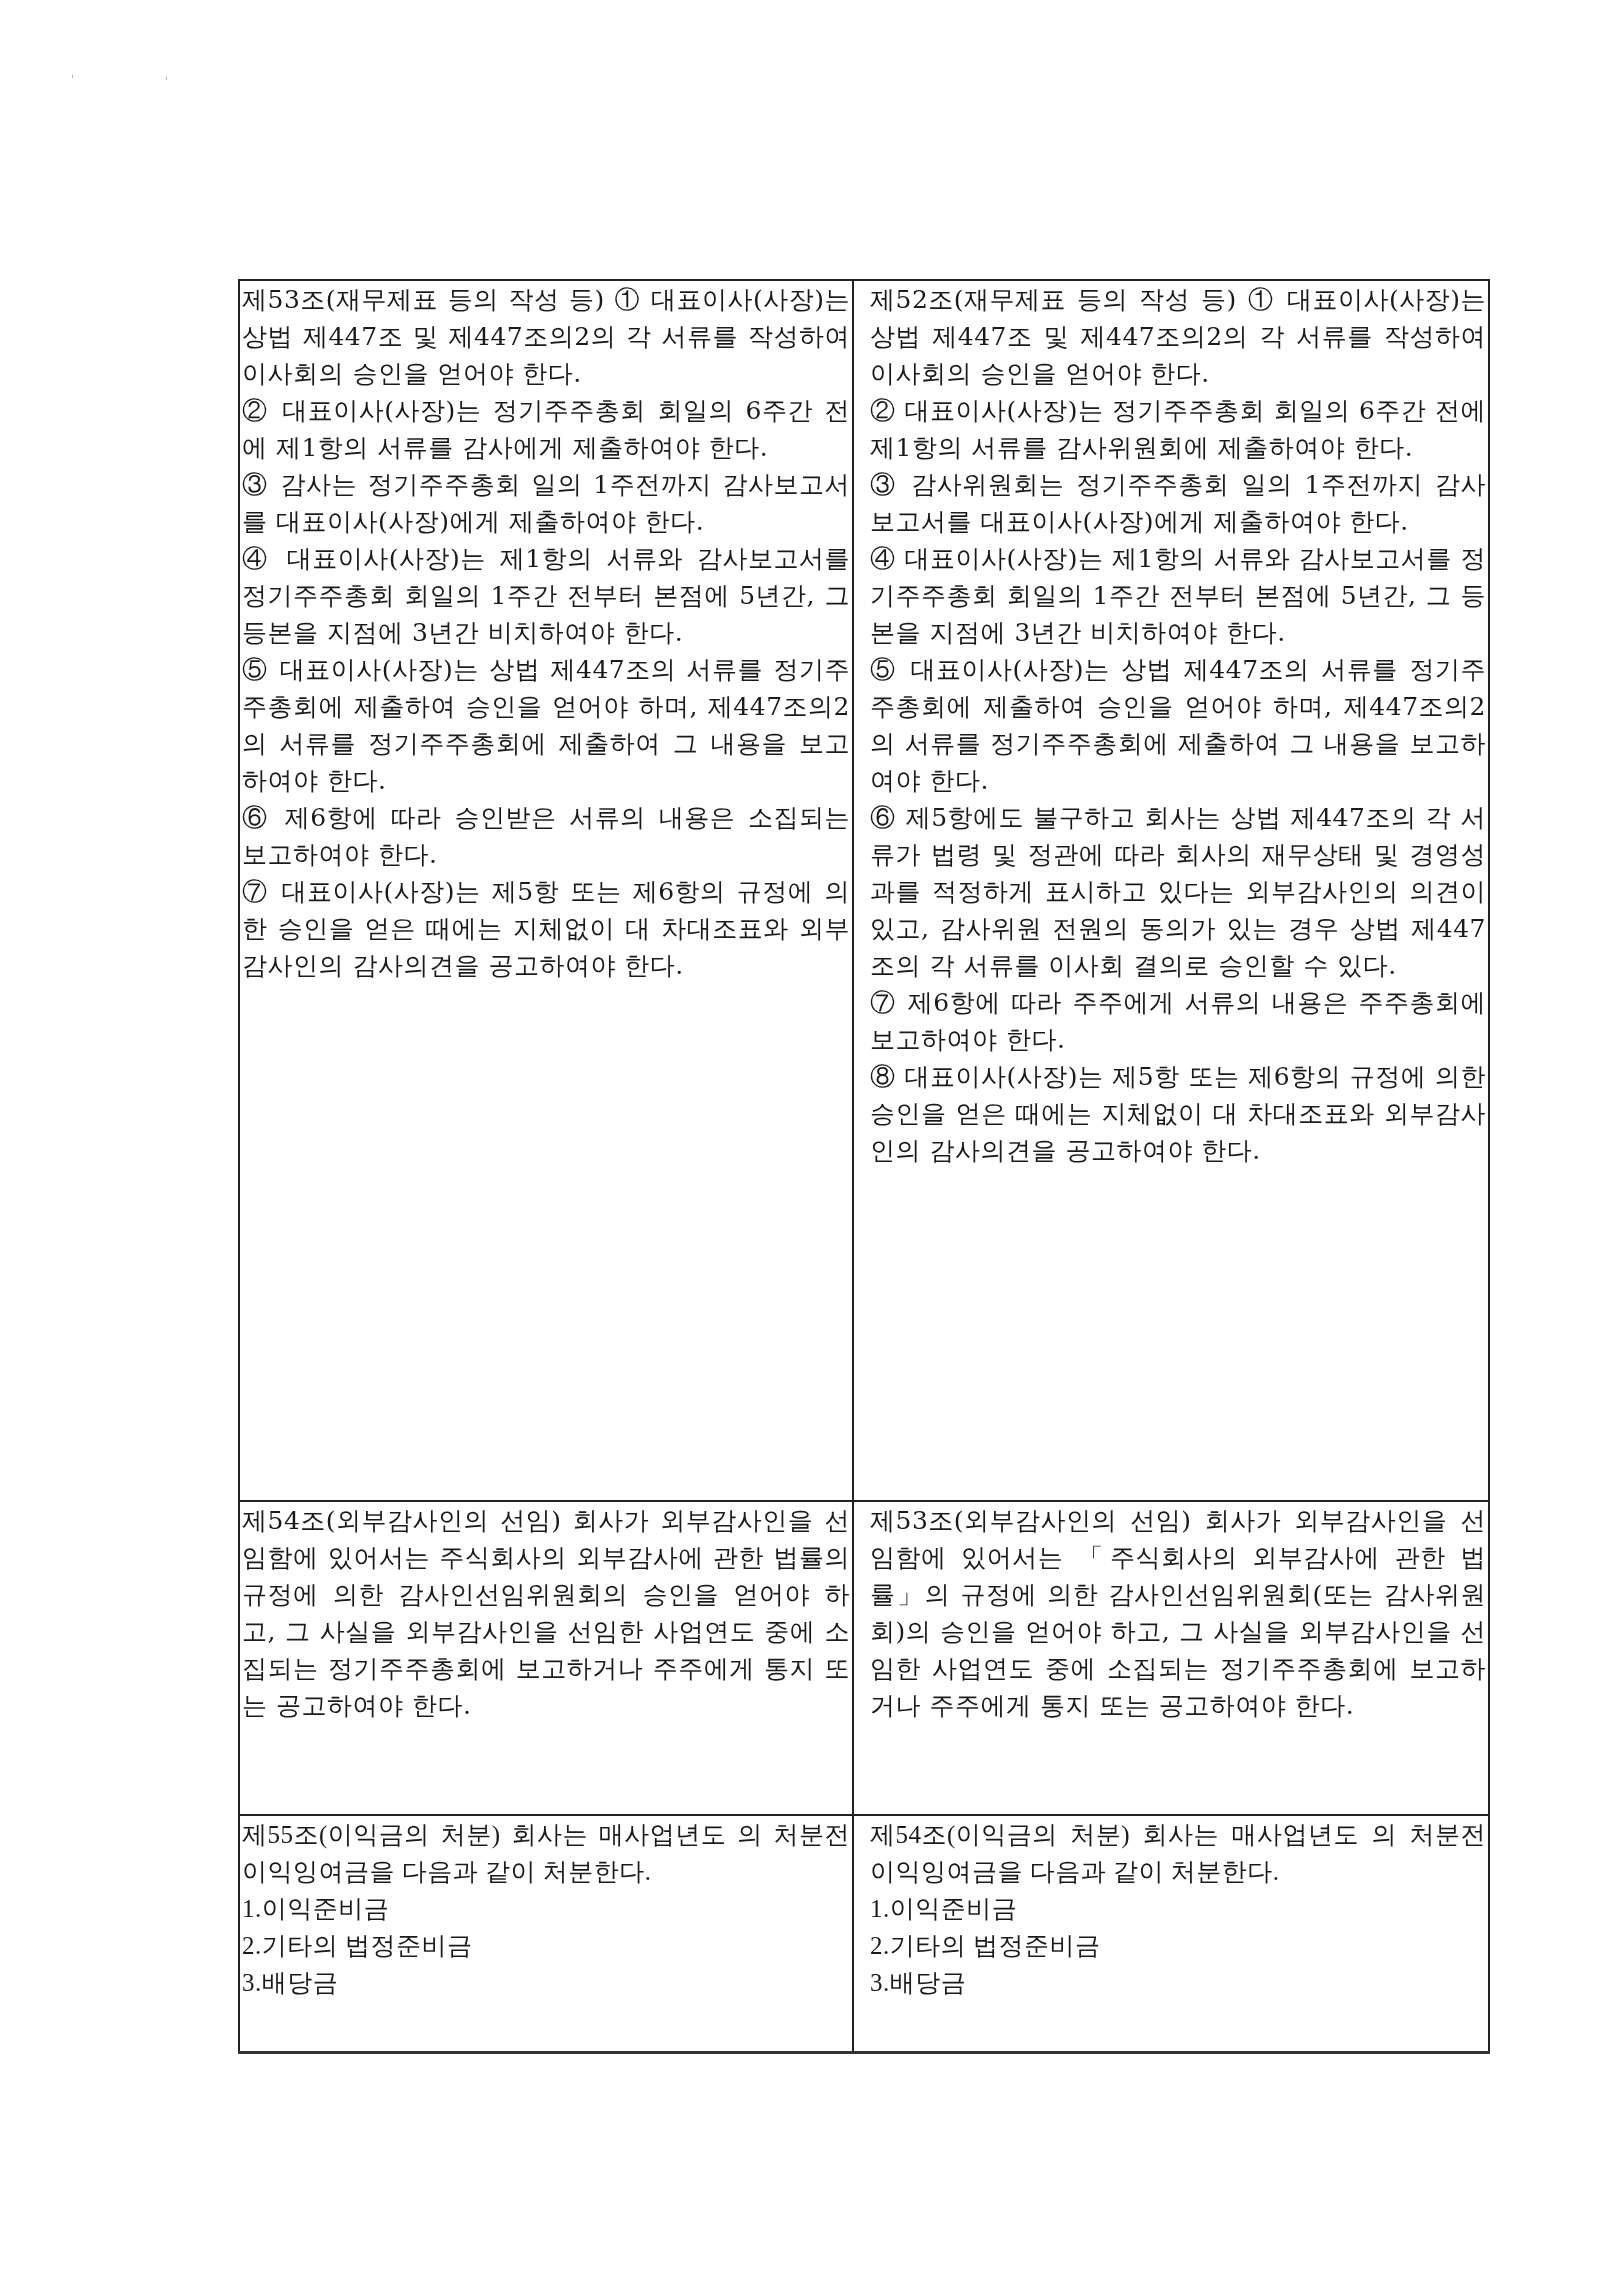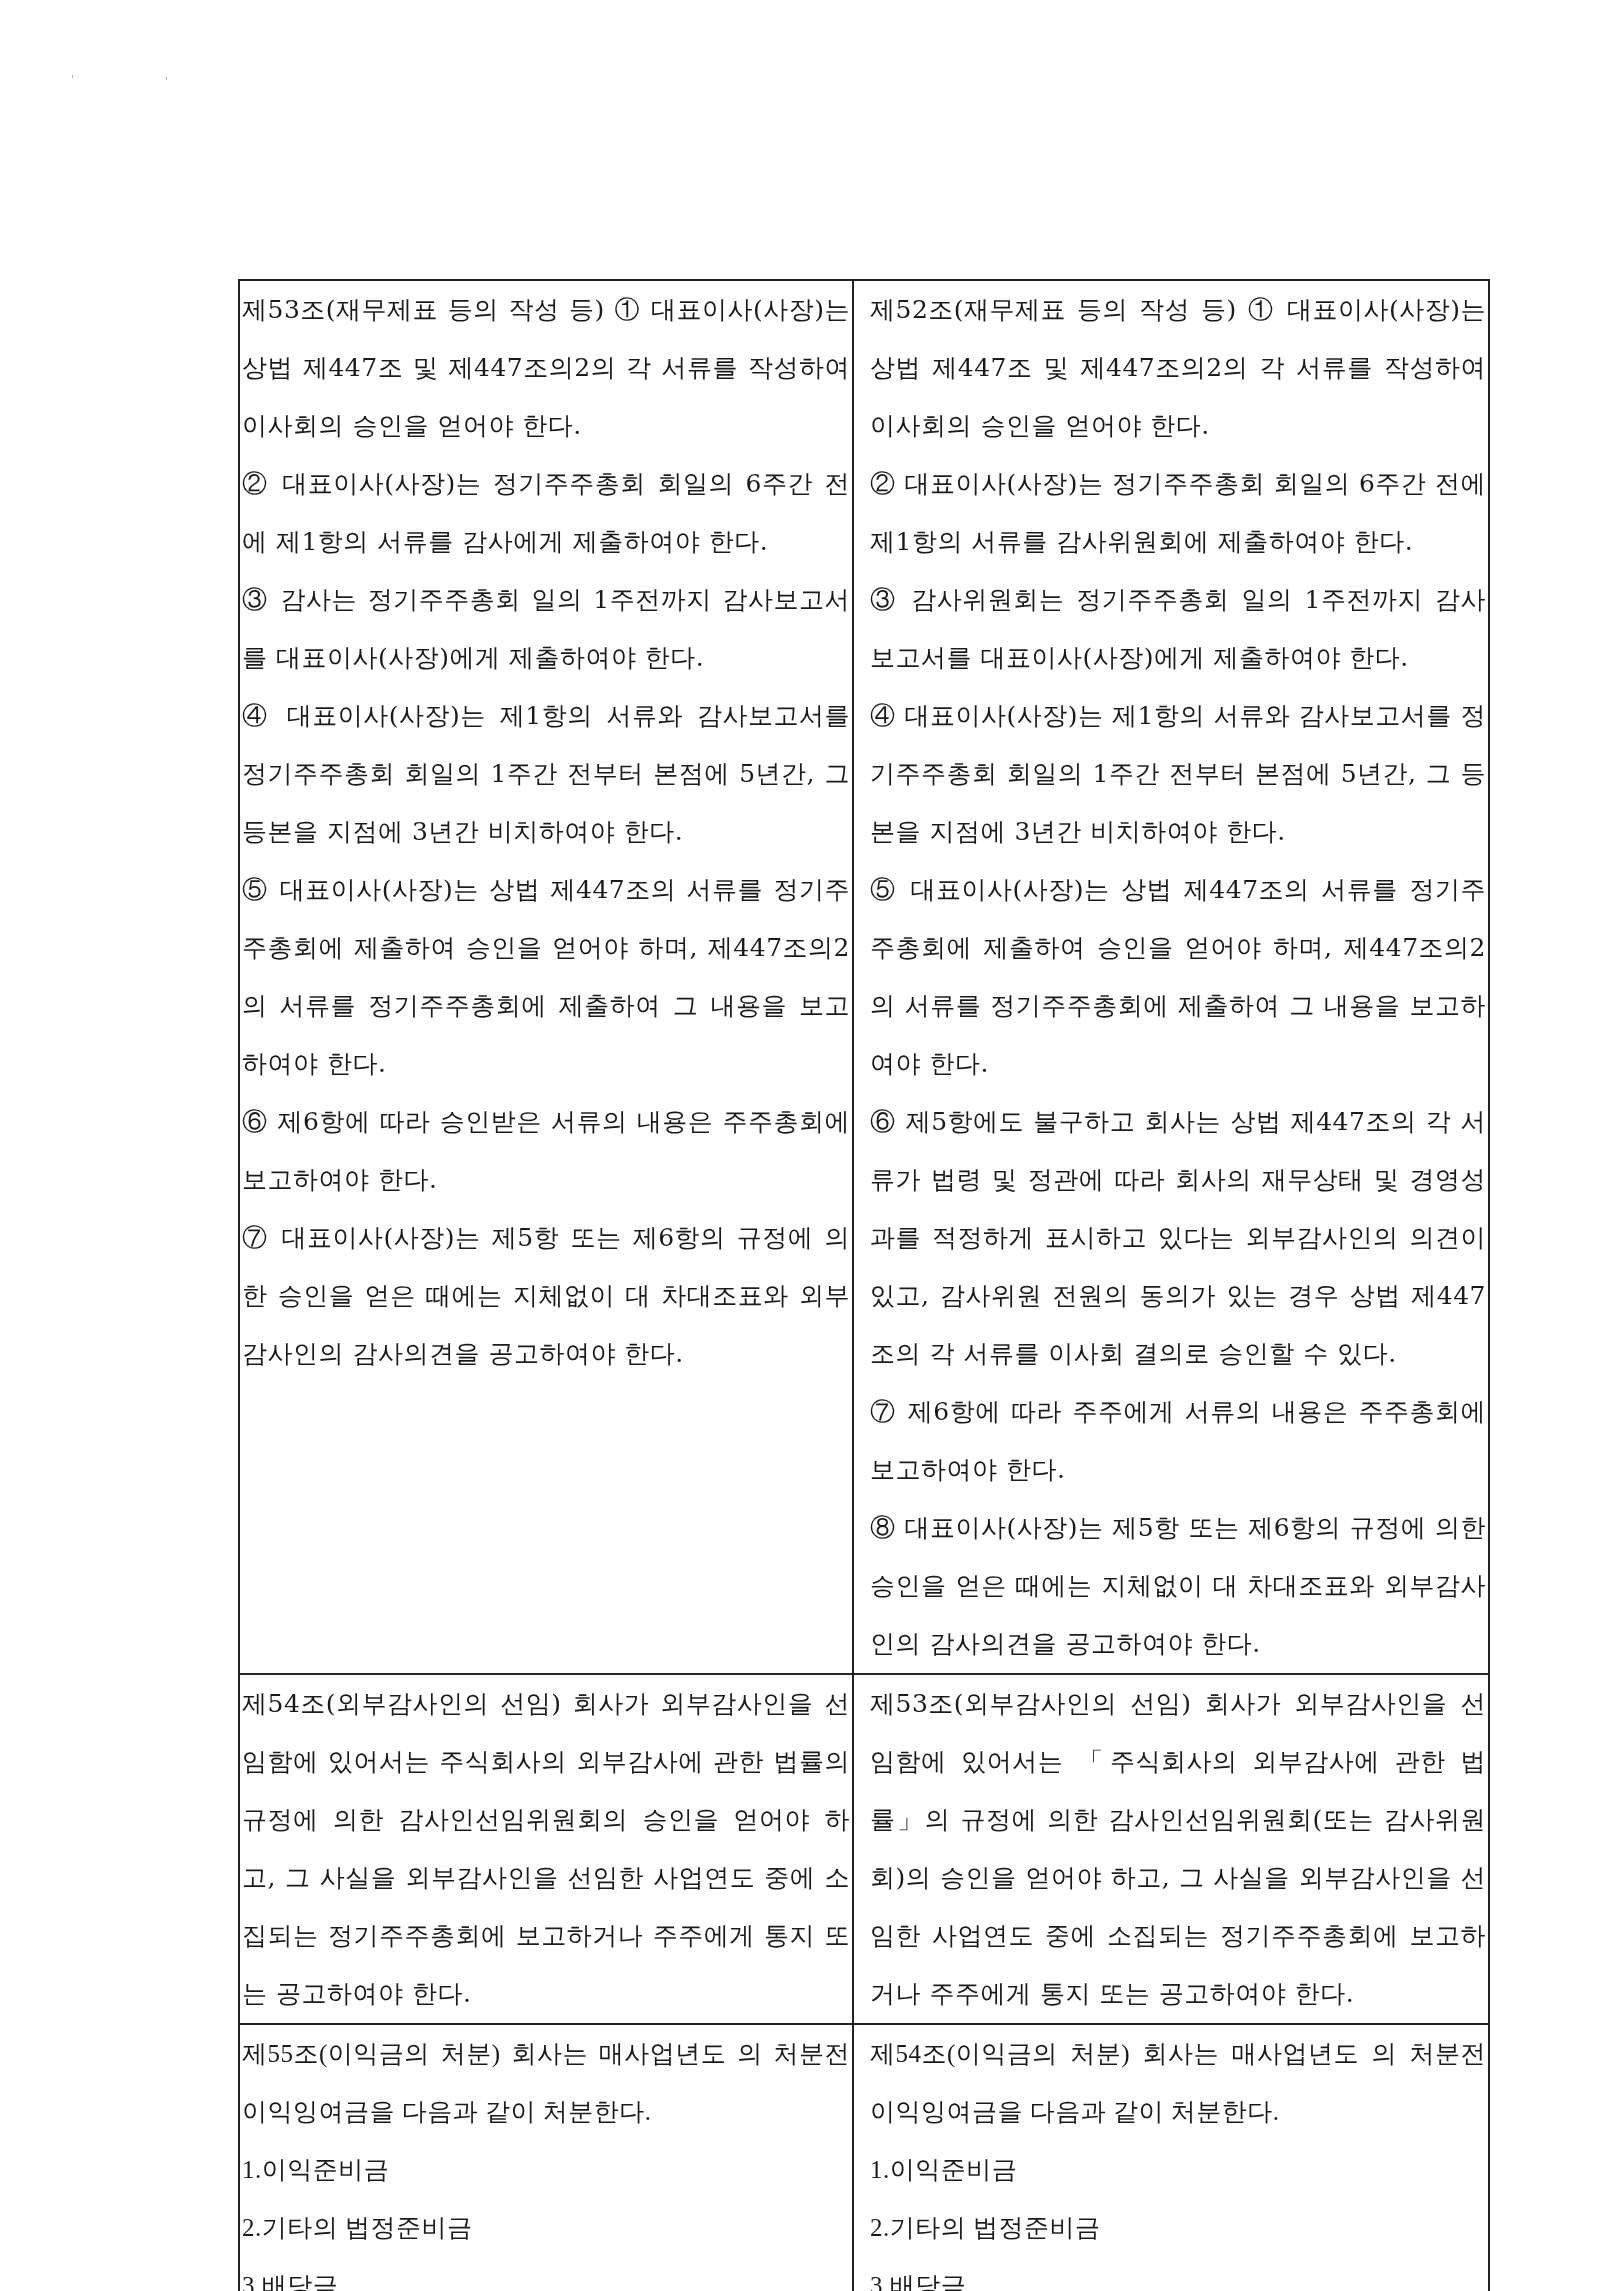--- a/index.html
+++ b/index.html
@@ -27,21 +27,21 @@
       top: 279px;
       width: 1233px;
       border-collapse: collapse;
       table-layout: fixed;
     }
     .compare-table td {
       border: 2px solid #222;
       vertical-align: top;
       padding: 0 2px 0 2px;
       font-size: 25px;
-      line-height: 58px;
+      line-height: 37px;
       letter-spacing: 0.5px;
       word-break: break-all;
       text-align: justify;
     }
     .compare-table tr.row-top td { border-top: 2.9px solid #222; }
     .compare-table tr.row-bottom td { border-bottom: 3.9px solid #333; }
     .compare-table td.col-old { width: 608px; }
     .compare-table td.col-new { width: 616px; border-right: 2.9px solid #222; padding-left: 16px; }
     .compare-table tr.row-1 td { height: 1219px; }
     .compare-table tr.row-2 td { height: 312px; }
@@ -57,21 +57,21 @@
 <table class="compare-table">
   <tbody>
 
     <tr class="row-1 row-top">
       <td class="col-old">
         <span class="para">제53조(재무제표 등의 작성 등) ① 대표이사(사장)는 상법 제447조 및 제447조의2의 각 서류를 작성하여 이사회의 승인을 얻어야 한다.</span>
         <span class="para">② 대표이사(사장)는 정기주주총회 회일의 6주간 전에 제1항의 서류를 감사에게 제출하여야 한다.</span>
         <span class="para">③ 감사는 정기주주총회 일의 1주전까지 감사보고서를 대표이사(사장)에게 제출하여야 한다.</span>
         <span class="para">④ 대표이사(사장)는 제1항의 서류와 감사보고서를 정기주주총회 회일의 1주간 전부터 본점에 5년간, 그 등본을 지점에 3년간 비치하여야 한다.</span>
         <span class="para">⑤ 대표이사(사장)는 상법 제447조의 서류를 정기주주총회에 제출하여 승인을 얻어야 하며, 제447조의2의 서류를 정기주주총회에 제출하여 그 내용을 보고하여야 한다.</span>
-        <span class="para">⑥ 제6항에 따라 승인받은 서류의 내용은 주주총회에 보고하여야 한다.</span>
+        <span class="para">⑥ 제6항에 따라 승인받은 서류의 내용은 소집되는 보고하여야 한다.</span>
         <span class="para">⑦ 대표이사(사장)는 제5항 또는 제6항의 규정에 의한 승인을 얻은 때에는 지체없이 대 차대조표와 외부감사인의 감사의견을 공고하여야 한다.</span>
       </td>
       <td class="col-new">
         <span class="para">제52조(재무제표 등의 작성 등) ① 대표이사(사장)는 상법 제447조 및 제447조의2의 각 서류를 작성하여 이사회의 승인을 얻어야 한다.</span>
         <span class="para">② 대표이사(사장)는 정기주주총회 회일의 6주간 전에 제1항의 서류를 감사위원회에 제출하여야 한다.</span>
         <span class="para">③ 감사위원회는 정기주주총회 일의 1주전까지 감사보고서를 대표이사(사장)에게 제출하여야 한다.</span>
         <span class="para">④ 대표이사(사장)는 제1항의 서류와 감사보고서를 정기주주총회 회일의 1주간 전부터 본점에 5년간, 그 등본을 지점에 3년간 비치하여야 한다.</span>
         <span class="para">⑤ 대표이사(사장)는 상법 제447조의 서류를 정기주주총회에 제출하여 승인을 얻어야 하며, 제447조의2의 서류를 정기주주총회에 제출하여 그 내용을 보고하여야 한다.</span>
         <span class="para">⑥ 제5항에도 불구하고 회사는 상법 제447조의 각 서류가 법령 및 정관에 따라 회사의 재무상태 및 경영성과를 적정하게 표시하고 있다는 외부감사인의 의견이 있고, 감사위원 전원의 동의가 있는 경우 상법 제447조의 각 서류를 이사회 결의로 승인할 수 있다.</span>
         <span class="para">⑦ 제6항에 따라 주주에게 서류의 내용은 주주총회에 보고하여야 한다.</span>

